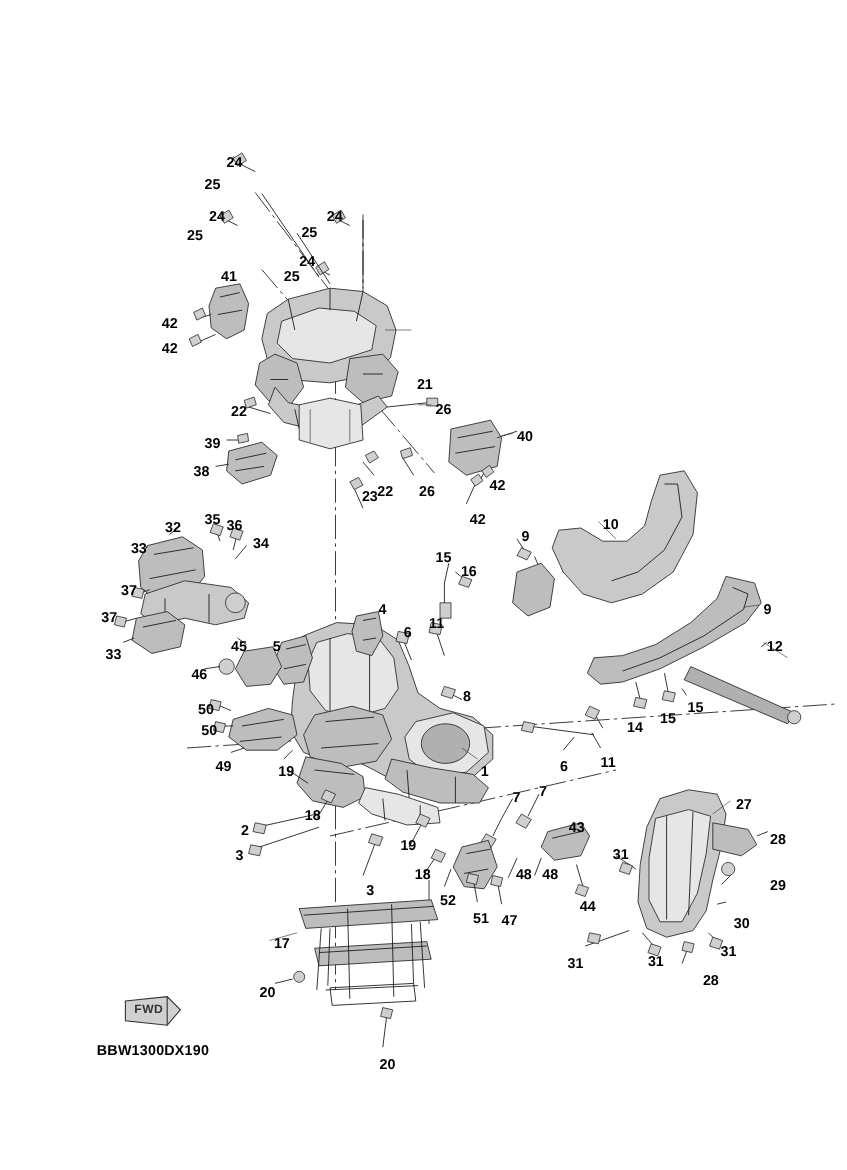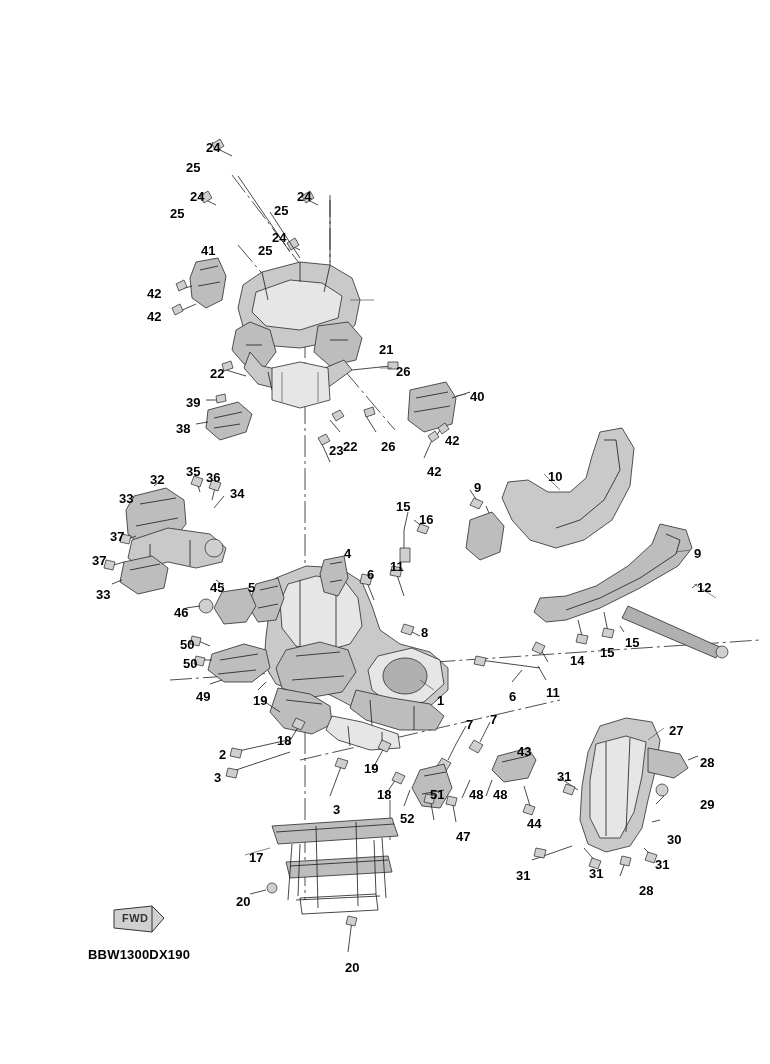--- a/index.html
+++ b/index.html
@@ -430,21 +430,21 @@
       <div class="callout" style="left: 557px; top: 770px;">31</div>
       <div class="callout" style="left: 214px; top: 771px;">3</div>
       <div class="callout" style="left: 364px; top: 762px;">19</div>
       <div class="callout" style="left: 377px; top: 788px;">18</div>
       <div class="callout" style="left: 469px; top: 788px;">48</div>
       <div class="callout" style="left: 493px; top: 788px;">48</div>
       <div class="callout" style="left: 656px; top: 798px; margin-left: 44px;">29</div>
       <div class="callout" style="left: 667px; top: 833px;">30</div>
       <div class="callout" style="left: 333px; top: 803px;">3</div>
       <div class="callout" style="left: 400px; top: 812px;">52</div>
-      <div class="callout" style="left: 430px; top: 788px;">51</div>
+      <div class="callout" style="left: 430px; top: 828px;">51</div>
       <div class="callout" style="left: 456px; top: 830px;">47</div>
       <div class="callout" style="left: 527px; top: 817px;">44</div>
       <div class="callout" style="left: 655px; top: 858px;">31</div>
       <div class="callout" style="left: 516px; top: 869px;">31</div>
       <div class="callout" style="left: 249px; top: 851px;">17</div>
       <div class="callout" style="left: 589px; top: 867px;">31</div>
       <div class="callout" style="left: 639px; top: 884px;">28</div>
       <div class="callout" style="left: 236px; top: 895px;">20</div>
       <div class="callout" style="left: 345px; top: 961px;">20</div>
     </div>

